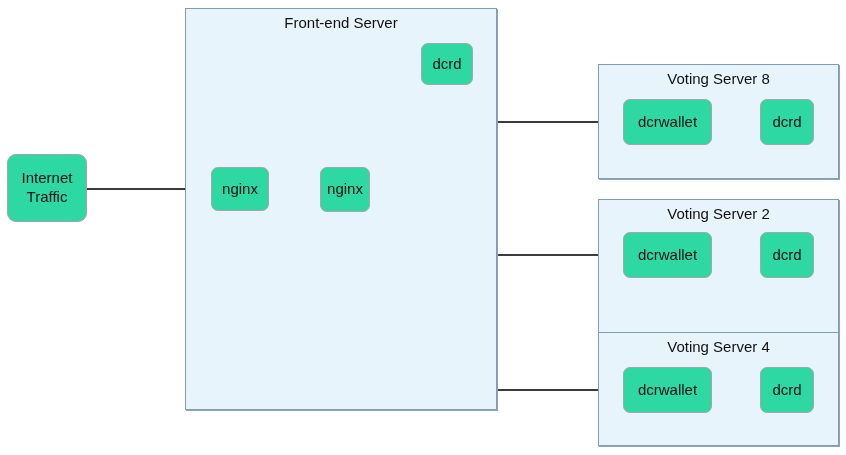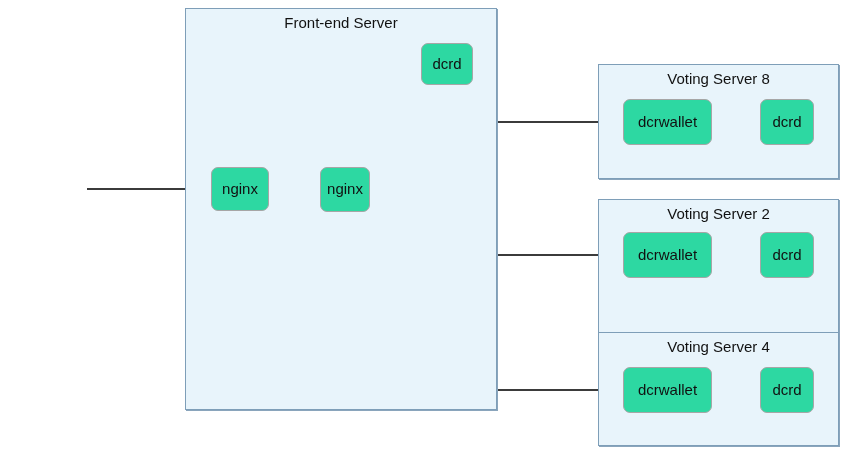--- a/index.html
+++ b/index.html
@@ -108,20 +108,21 @@
   </div>
 
   <div class="container-box c-vs2">
     <div class="container-title">Voting Server 2</div>
   </div>
 
   <div class="container-box c-vs3">
     <div class="container-title">Voting Server 4</div>
   </div>
 
+  <div class="node n-internet">Internet Traffic</div>
 
   <div class="node n-nginx">nginx</div>
 
   <div class="node n-vspd">nginx</div>
 
   <div class="node n-fedcrd">dcrd</div>
 
   <div class="node n-wallet1">dcrwallet</div>
   <div class="node n-dcrd1">dcrd</div>
 

